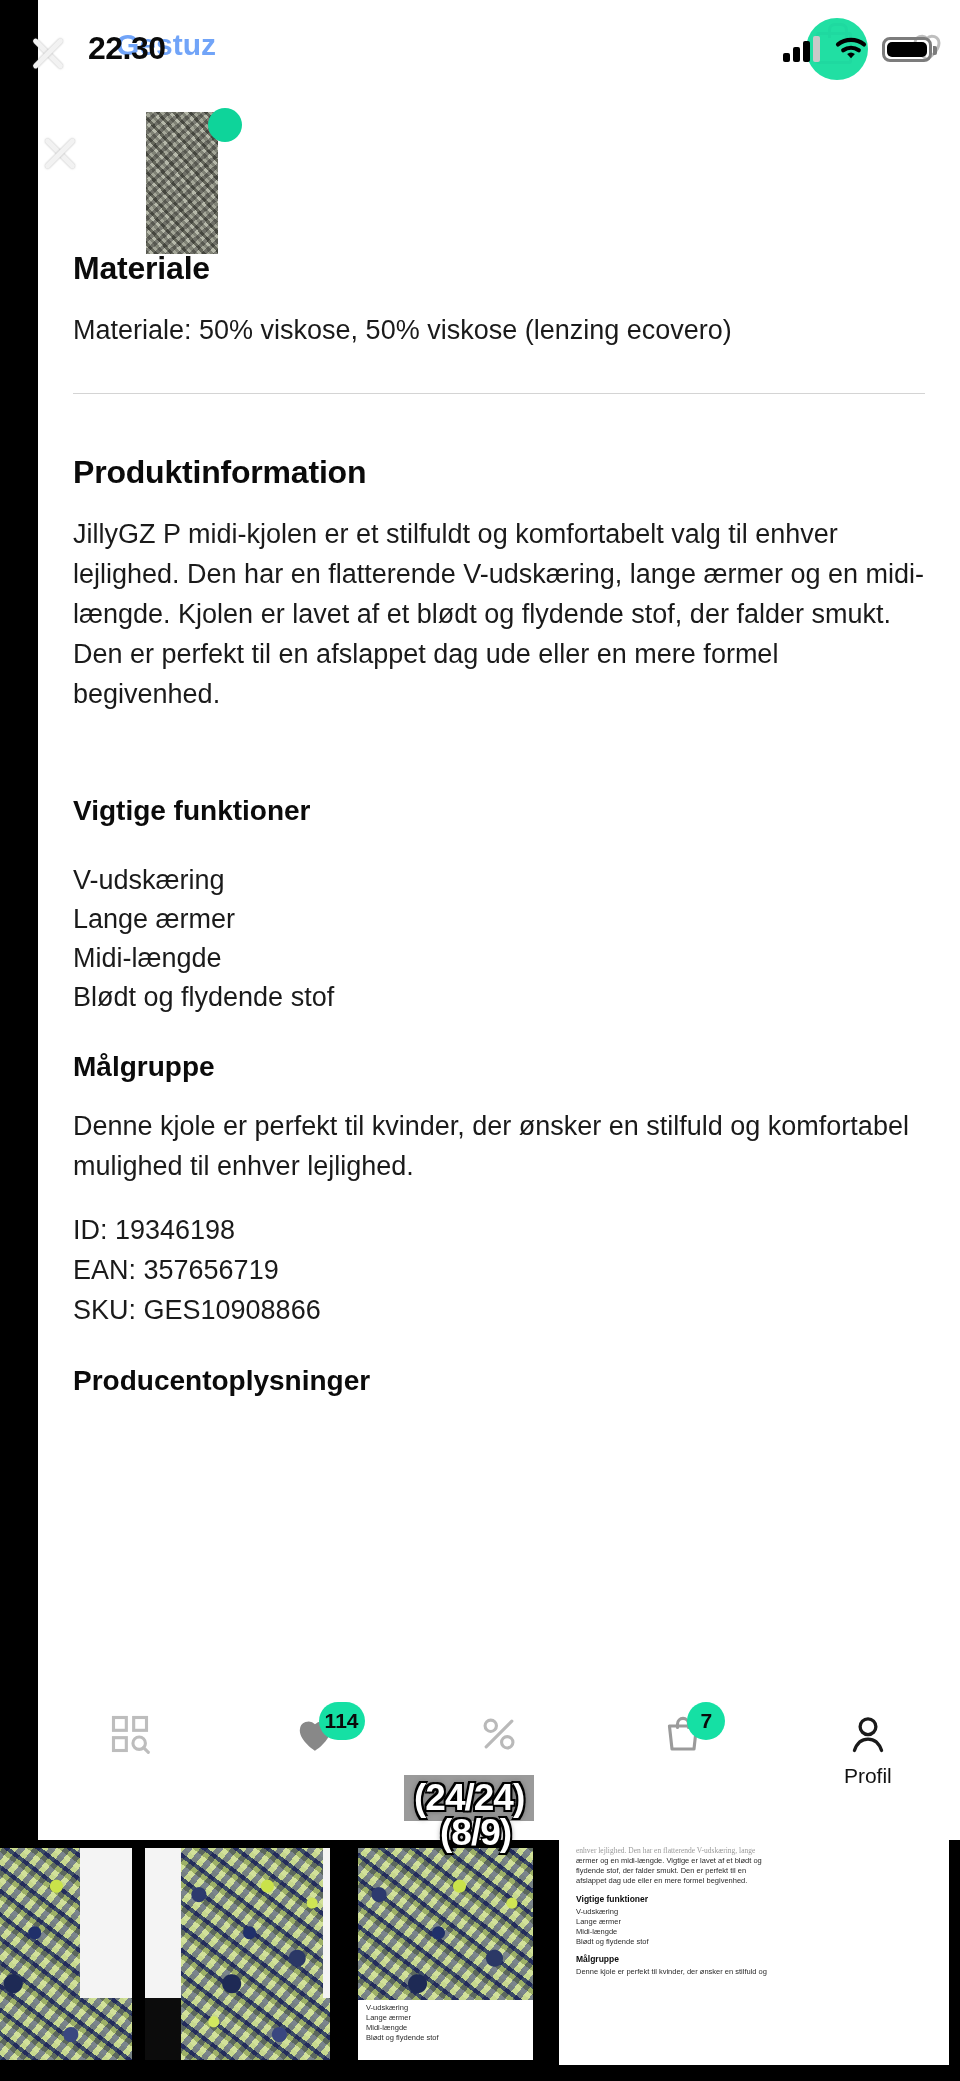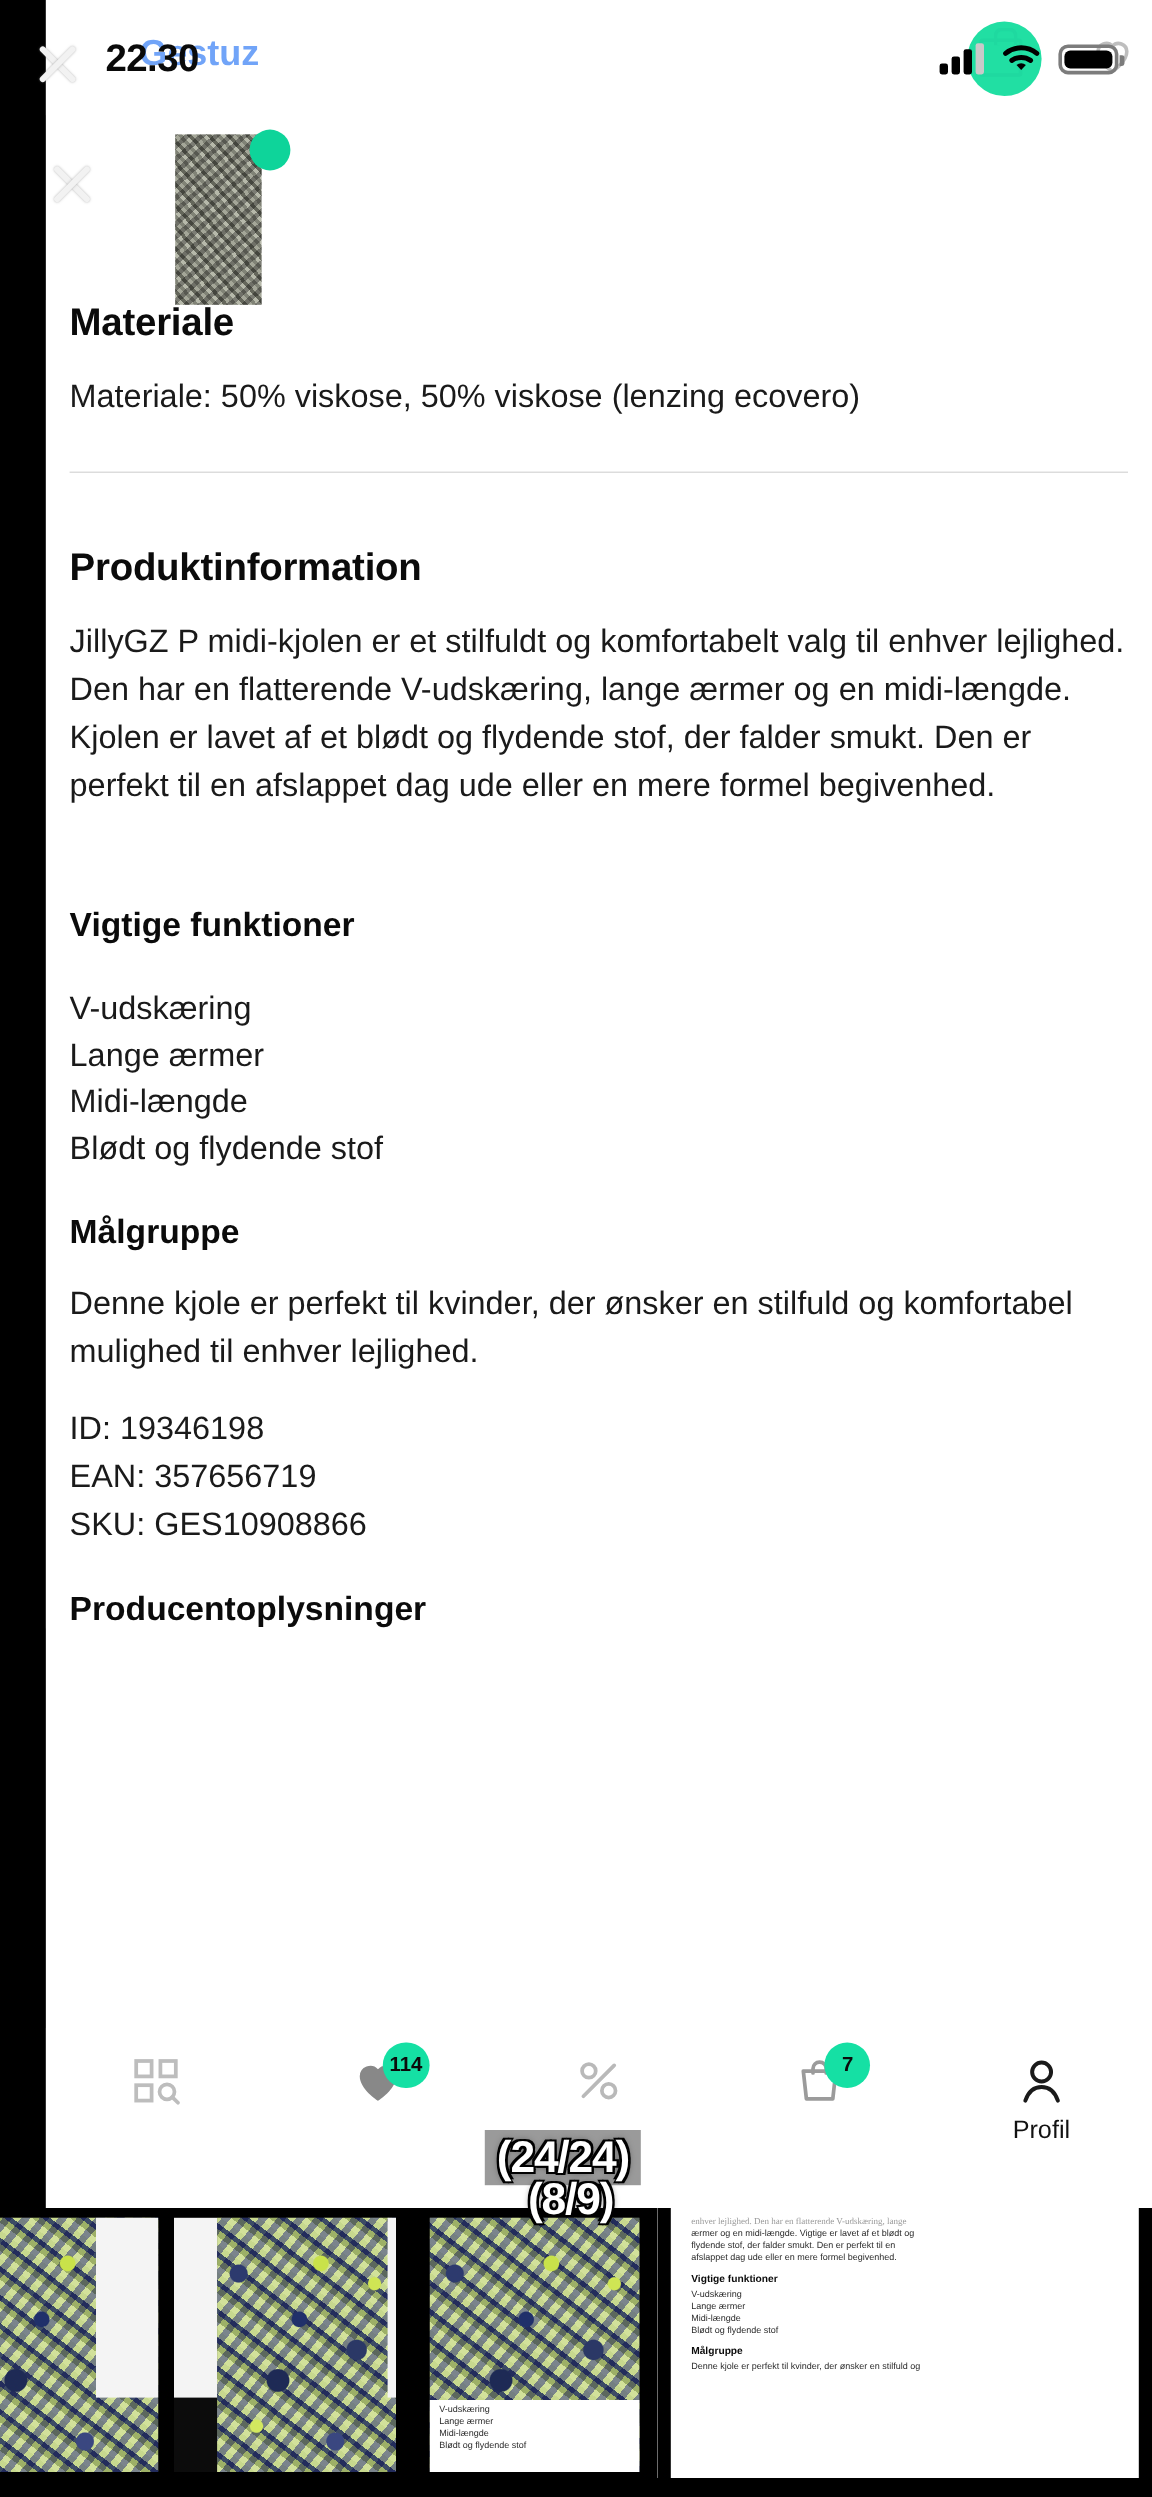--- a/index.html
+++ b/index.html
@@ -199,21 +199,21 @@
     border-radius: 50%;
     background: #0ed49a;
   }
 
   
   .doc {
     position: absolute;
     left: 0; top: 250px;
     width: 922px;
     background: #fff;
-    padding: 0 20px;
+    padding: 0 35px;
   }
 
   .section-divider {
     height: 1px;
     background: #d4d4d4;
     margin: 42px 0 0 0;
   }
 
   h2.sec-title {
     font-size: 32px;
@@ -266,21 +266,21 @@
   .tab-badge {
     position: absolute;
     top: -10px;
     left: 50%;
     margin-left: 4px;
     min-width: 38px; height: 38px;
     padding: 15px 6px;
     border-radius: 19px;
     background: #15e0a4;
     color: #0b0b0b;
-    font-size: 17px;
+    font-size: 21px;
     font-weight: bold;
     display: flex;
     align-items: center;
     justify-content: center;
     z-index: 3;
   }
   .icon-svg { display: block; }
 
   
   .counter {

